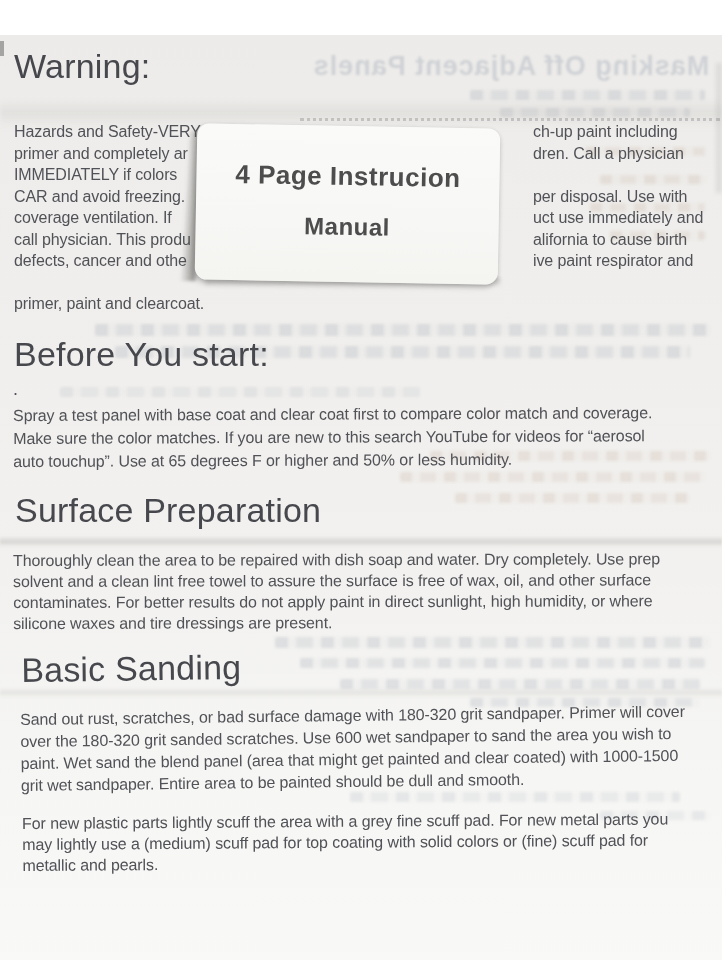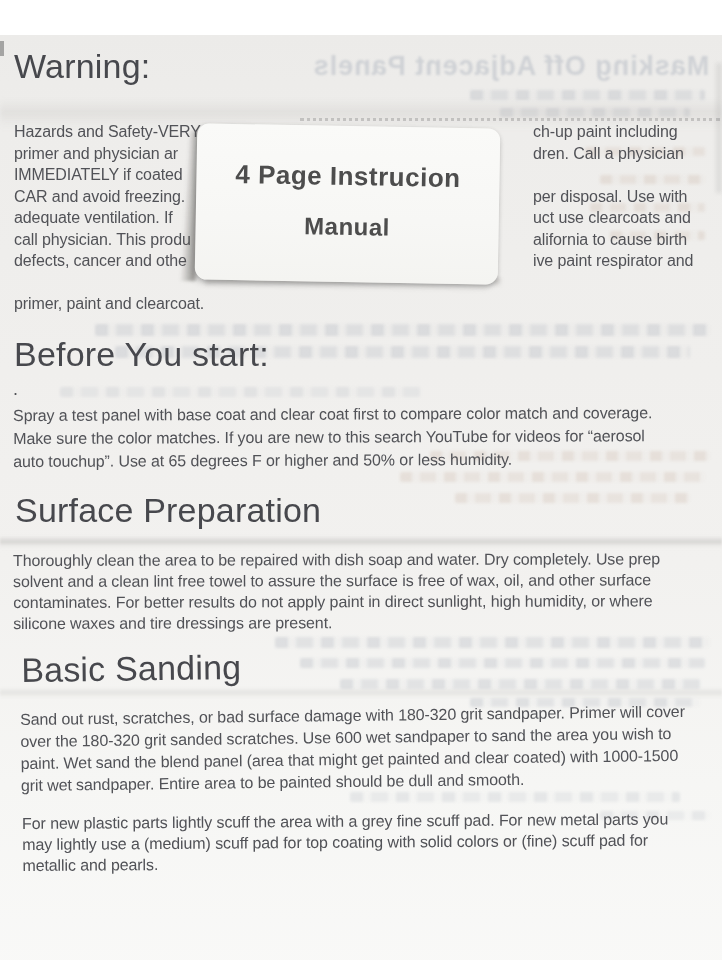--- a/index.html
+++ b/index.html
@@ -94,33 +94,33 @@
   <div class="perforation"></div>
 
   <div class="h1" style="left:14px;top:12px;">Warning:</div>
 
   <div class="warning-para">
     <div class="warn-line">
       <span class="wl">Hazards and Safety-VERY</span>
       <span class="wr">ch-up paint including</span>
     </div>
     <div class="warn-line">
-      <span class="wl">primer and physician ar</span>
+      <span class="wl">primer and completely ar</span>
       <span class="wr">dren. Call a physician</span>
     </div>
     <div class="warn-line">
-      <span class="wl">IMMEDIATELY if coated</span>
+      <span class="wl">IMMEDIATELY if colors</span>
     </div>
     <div class="warn-line">
       <span class="wl">CAR and avoid freezing.</span>
       <span class="wr">per disposal. Use with</span>
     </div>
     <div class="warn-line">
-      <span class="wl">adequate ventilation. If</span>
-      <span class="wr">uct use clearcoats and</span>
+      <span class="wl">coverage ventilation. If</span>
+      <span class="wr">uct use immediately and</span>
     </div>
     <div class="warn-line">
       <span class="wl">call physician. This produ</span>
       <span class="wr">alifornia to cause birth</span>
     </div>
     <div class="warn-line">
       <span class="wl">defects, cancer and othe</span>
       <span class="wr">ive paint respirator and</span>
     </div>
     <div class="warn-line">

